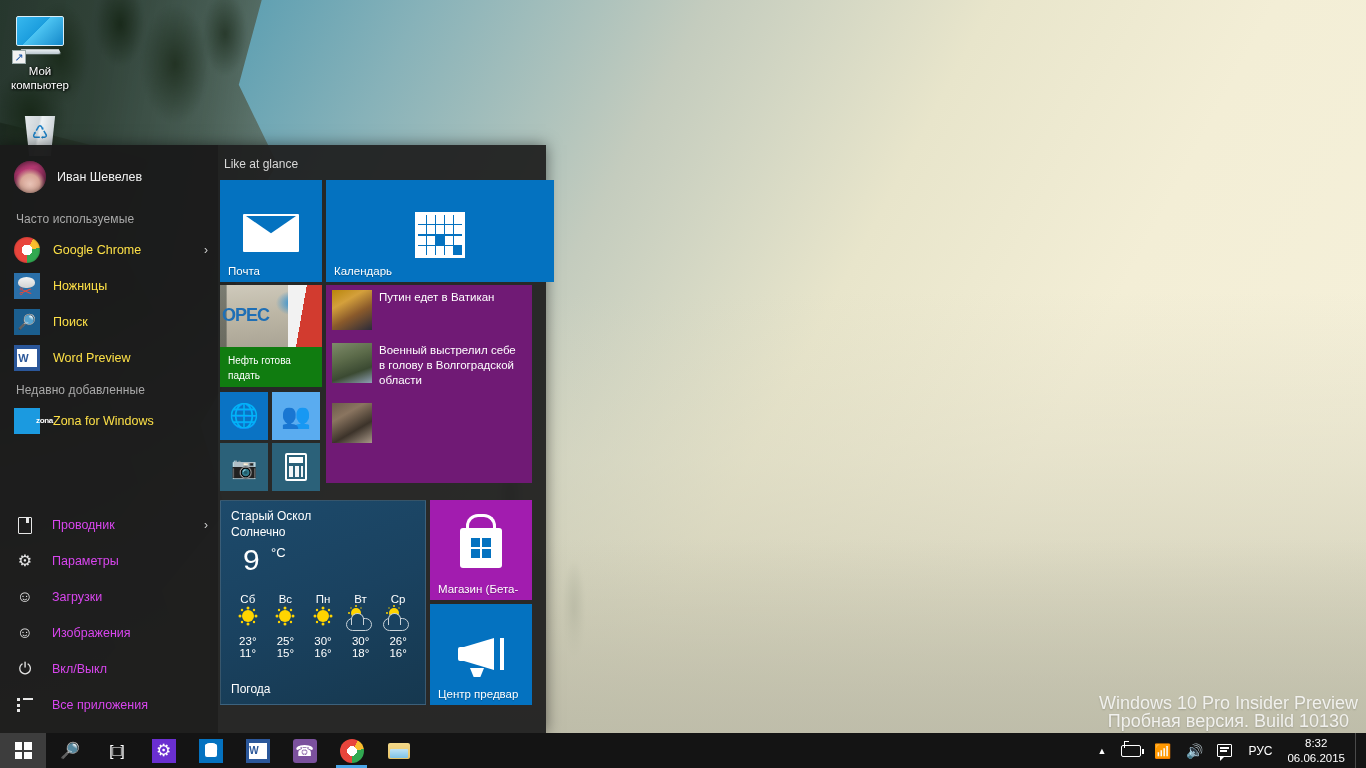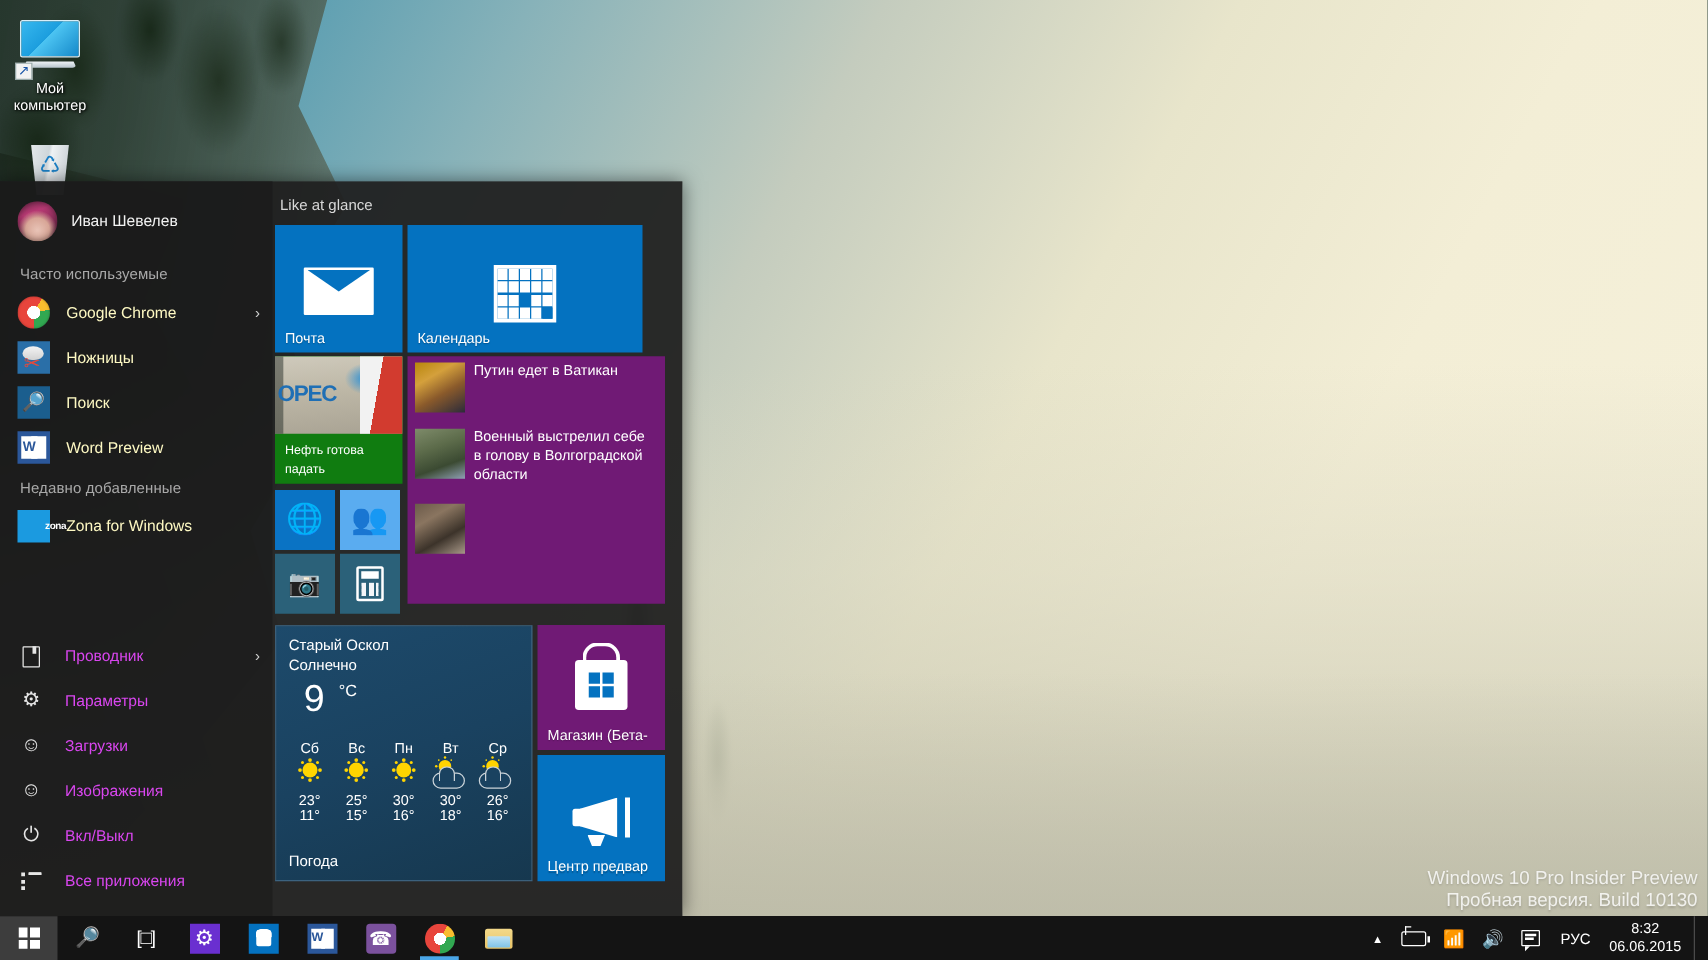--- a/index.html
+++ b/index.html
@@ -157,21 +157,21 @@
 
   .sm-section {
     font-size:12px; color:#a9a9a9; padding:7px 0 6px 16px; letter-spacing:0.1px;
   }
 
   .app-item {
     display:flex; align-items:center; height:36px;
     padding-left:14px; padding-right:10px; cursor:default;
   }
   .app-ico { width:26px; height:26px; flex:0 0 auto; margin-right:13px; position:relative;padding-left:22px; }
-  .app-label { font-size:12.5px; color:#fef9c3; flex:1; white-space:nowrap; }
+  .app-label { font-size:12.5px; color:#fde047; flex:1; white-space:nowrap; }
   .app-chev { font-size:12px; color:#cfcfcf; }
 
   
   .ico-chrome {
     border-radius:50%;
     background:
       radial-gradient(circle at 50% 50%, #ffffff 0 28%, rgba(255,255,255,0) 29%),
       radial-gradient(circle at 50% 50%, #2f82e0 0 21%, rgba(47,130,224,0) 22%),
       conic-gradient(from -88deg, #e8453c 0deg 118deg, #f9bd2e 118deg 168deg, #31a851 168deg 268deg, #e8453c 268deg 360deg);
     box-shadow:inset 0 0 2px rgba(0,0,0,0.35);
@@ -371,21 +371,21 @@
     border:1.6px solid #c9d2d8; border-radius:9px; background:#1a4260;
   }
   .cloud::before {
     content:""; position:absolute; left:4px; top:-6px; width:11px; height:11px;
     border:1.6px solid #c9d2d8; border-bottom:none; border-radius:50% 50% 0 0;
     background:#1a4260;
   }
   .w-name { position:absolute; left:10px; bottom:8px; font-size:12px; }
 
   
-  .t-store { background:#701a75; }
+  .t-store { background:#a21caf; }
   .t-insider { background:#0472c0; }
   .store-bag {
     position:absolute; left:50%; top:28px; transform:translateX(-50%);
     width:42px; height:40px; background:#fff; border-radius:3px 3px 3px 3px;
   }
   .store-bag::before {
     content:""; position:absolute; left:50%; top:-14px; transform:translateX(-50%);
     width:24px; height:16px; border:3px solid #fff; border-bottom:none;
     border-radius:12px 12px 0 0;
   }
@@ -409,22 +409,22 @@
   .megaphone .bar {
     position:absolute; right:0; top:0; width:4px; height:32px; background:#fff;
   }
   .megaphone .handle {
     position:absolute; left:12px; bottom:-7px; width:14px; height:9px; background:#fff;
     clip-path:polygon(0 0, 100% 0, 74% 100%, 26% 100%);
   }
 
   
   #watermark {
-    position:absolute; right:8px; bottom:38px; text-align:right;
-    color:rgba(255,255,255,0.82); font-size:15px; line-height:18px;
+    position:absolute; right:8px; bottom:38px; text-align:center;
+    color:rgba(255,255,255,0.82); font-size:18px; line-height:18px;
     text-shadow:0 1px 2px rgba(0,0,0,0.18);
   }
 
   
   #taskbar {
     position:absolute; left:0; bottom:0; width:1366px; height:35px;
     background:#141414;
     display:flex; align-items:center;
   }
   .start-btn {
@@ -639,21 +639,21 @@
   <div class="sm-right">
     <div class="tiles-header">Like at glance</div>
 
     <div class="tile-grid">
 
       <div class="tile t-mail" style="left:0; top:0; width:102px; height:102px;">
         <div class="mail-env"></div>
         <div class="tile-label">Почта</div>
       </div>
 
-      <div class="tile t-cal" style="left:106px; top:0; width:188px; height:102px;">
+      <div class="tile t-cal" style="left:106px; top:0; width:228px; height:102px;">
         <div class="cal-grid">
           <div></div>
             <div></div>
             <div></div>
             <div></div>
             <div></div>
           <div></div>
             <div></div>
             <div></div>
             <div></div>

